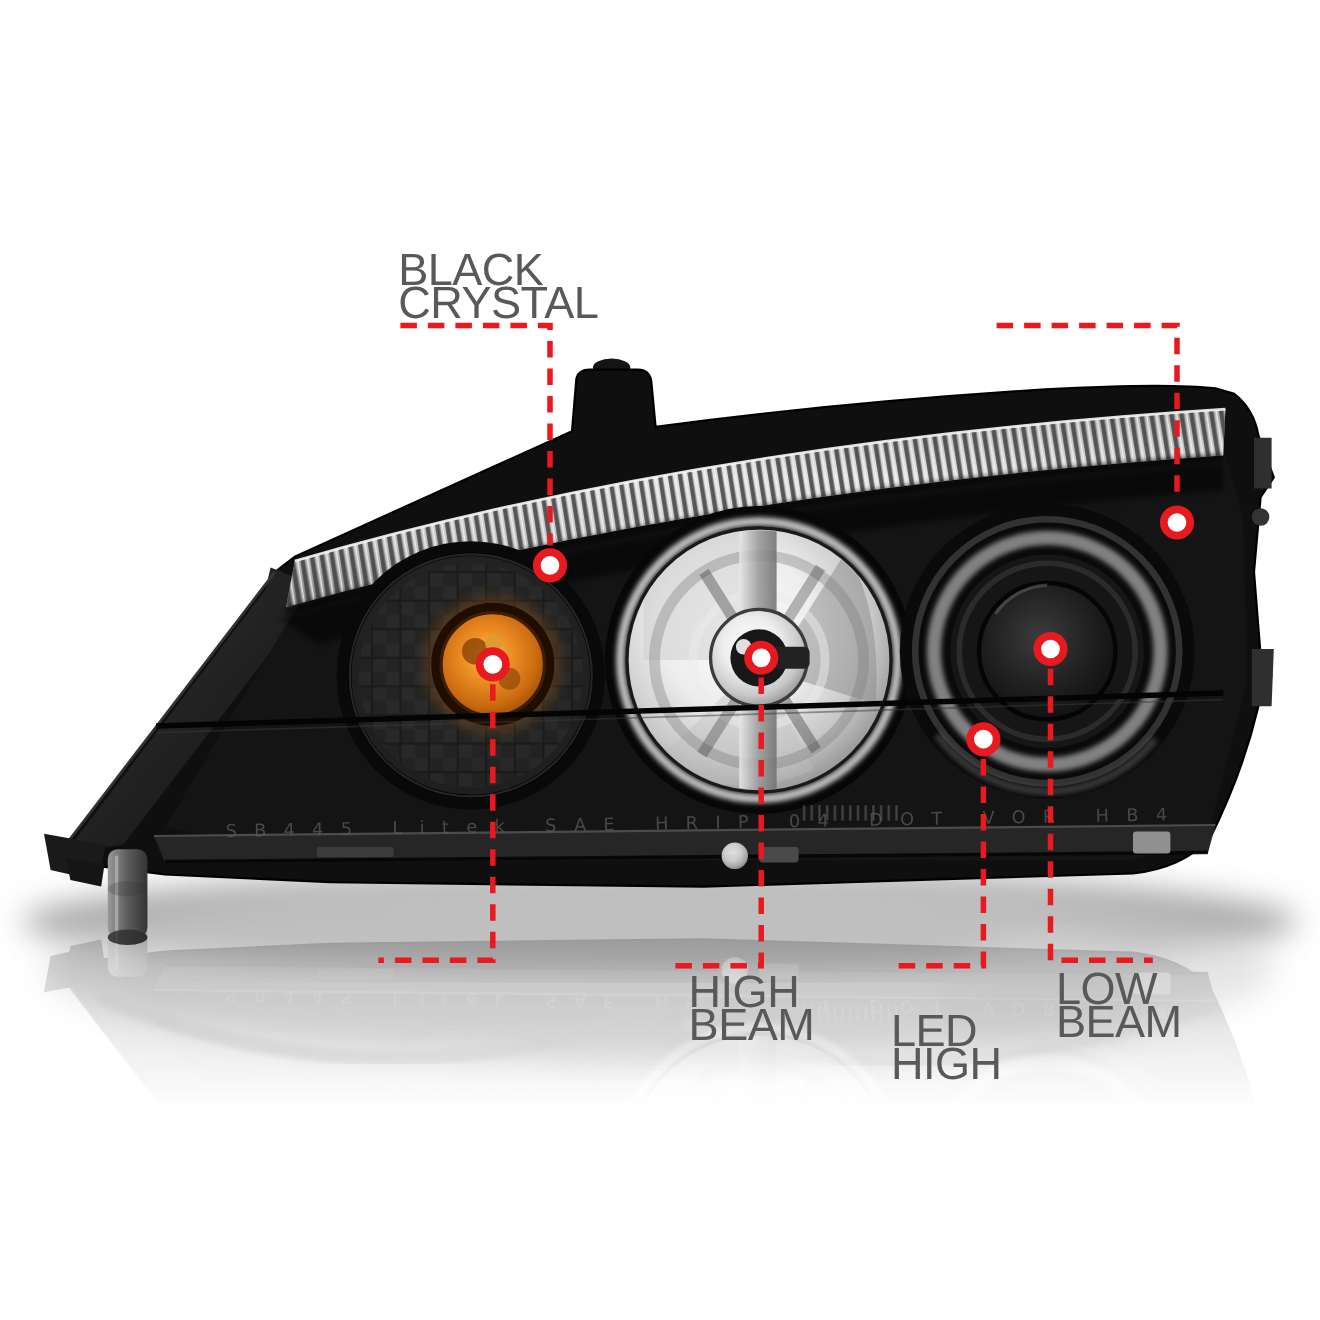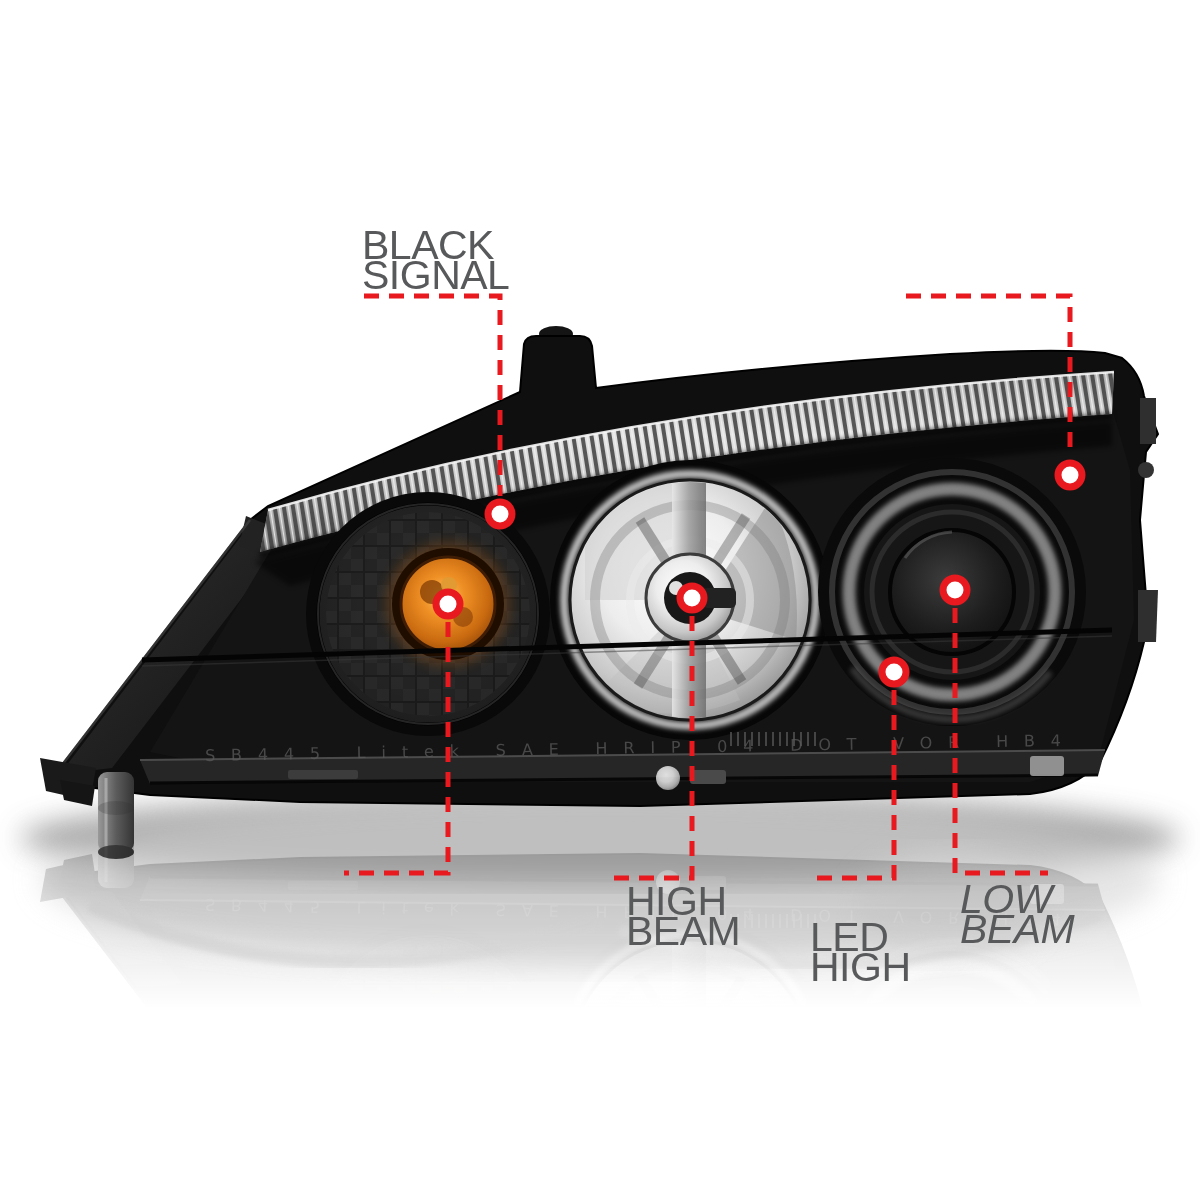--- a/index.html
+++ b/index.html
@@ -2,21 +2,21 @@
 <html><head>
 <meta charset="utf-8">
 <style>
   html,body{margin:0;padding:0;background:#ffffff;}
   #stage{position:relative;width:1200px;height:1200px;overflow:hidden;background:#ffffff;
          font-family:"Liberation Sans", sans-serif;}
   svg{position:absolute;left:0;top:0;}
   .callout-label{position:absolute;color:#58595b;font-size:41px;line-height:30px;
                  letter-spacing:-0.5px;font-weight:400;white-space:nowrap;}
   .callout-label span{display:block;}
-  .callout-label.centered{text-align:center;font-style:italic;}
+  .callout-label.centered{text-align:center;}
 </style>
 </head>
 <body>
 
 <div id="stage">
 
 <svg width="1200" height="1200" viewBox="0 0 1200 1200">
   <defs>
     <linearGradient id="stripGrad" x1="0" y1="0" x2="0" y2="1">
       <stop offset="0" stop-color="#a8a8a8"></stop>
@@ -235,21 +235,21 @@
     <circle cx="1070" cy="475" r="12"></circle>
     <circle cx="448" cy="604" r="12"></circle>
     <circle cx="692" cy="598" r="12"></circle>
     <circle cx="894" cy="672" r="12"></circle>
     <circle cx="955" cy="590" r="12"></circle>
   </g>
 </svg>
 
 <div class="callout-label" style="left:362px;top:230px">
   <span>BLACK</span>
-  <span>SIGNAL</span>
+  <span>CRYSTAL</span>
 </div>
 <div class="callout-label" style="left:626px;top:886px">
   <span>HIGH</span>
   <span>BEAM</span>
 </div>
 <div class="callout-label" style="left:810px;top:922px">
   <span>LED</span>
   <span>HIGH</span>
 </div>
 <div class="callout-label centered" style="left:960px;top:884px;width:92px">

